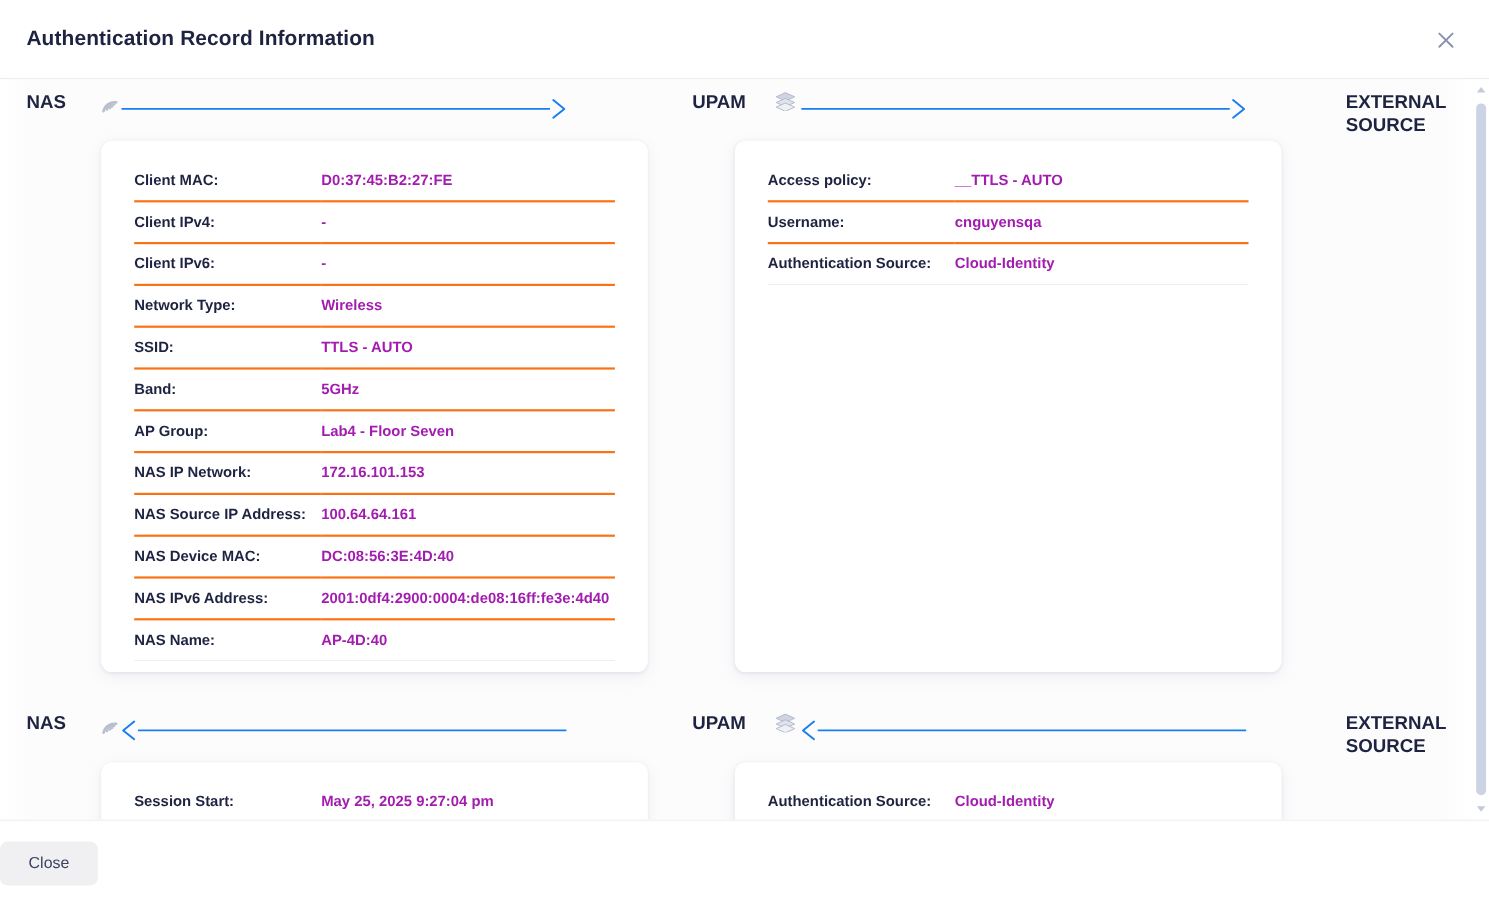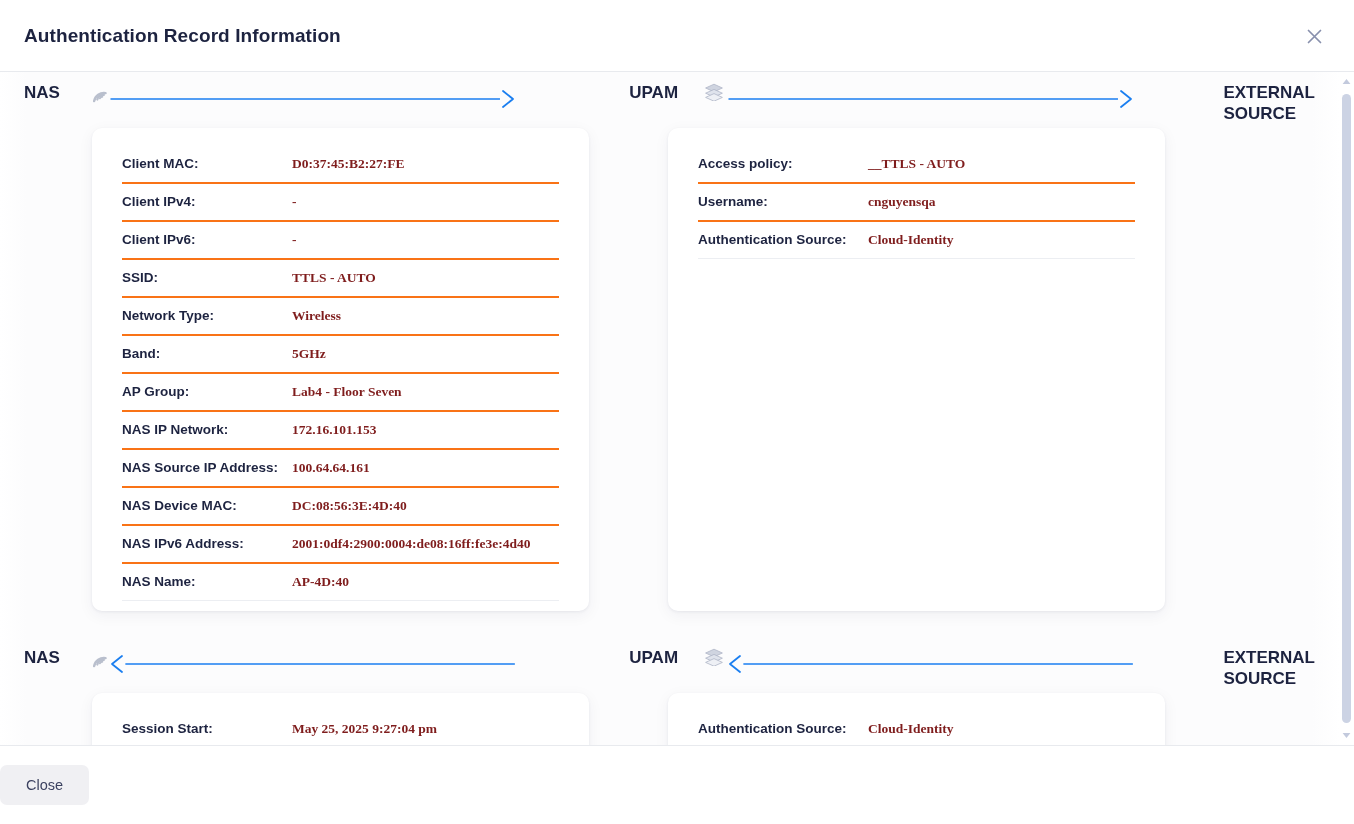--- a/index.html
+++ b/index.html
@@ -107,23 +107,22 @@
     vertical-align: top;
     font-size: 13.5px;
     line-height: 20px;
   }
   table.kv tr:last-child td { border-bottom: 1px solid #eceef2; }
   td.k {
     font-weight: 700; color: #1d2340;
     width: 170px; padding-right: 10px; white-space: nowrap;
   }
   td.v {
-    font-weight: 700; color: #7f1d1d;
+    font-weight: 700; color: #a21caf;
     word-break: break-all;
-    font-family: Liberation Serif, serif;
   }
 
   
   .footer {
     flex: 0 0 79px; height: 79px;
     border-top: 1px solid #e8eaee;
     background: #fff;
     display: flex; align-items: center; justify-content: flex-start;
     padding-right: 30px;
   }
@@ -242,26 +241,26 @@
                   </tr>
                   <tr>
                     <td class="k">Client IPv4:</td>
                     <td class="v">-</td>
                   </tr>
                   <tr>
                     <td class="k">Client IPv6:</td>
                     <td class="v">-</td>
                   </tr>
                   <tr>
+                    <td class="k">Network Type:</td>
+                    <td class="v">Wireless</td>
+                  </tr>
+                  <tr>
                     <td class="k">SSID:</td>
                     <td class="v">TTLS - AUTO</td>
-                  </tr>
-                  <tr>
-                    <td class="k">Network Type:</td>
-                    <td class="v">Wireless</td>
                   </tr>
                   <tr>
                     <td class="k">Band:</td>
                     <td class="v">5GHz</td>
                   </tr>
                   <tr>
                     <td class="k">AP Group:</td>
                     <td class="v">Lab4 - Floor Seven</td>
                   </tr>
                   <tr>

